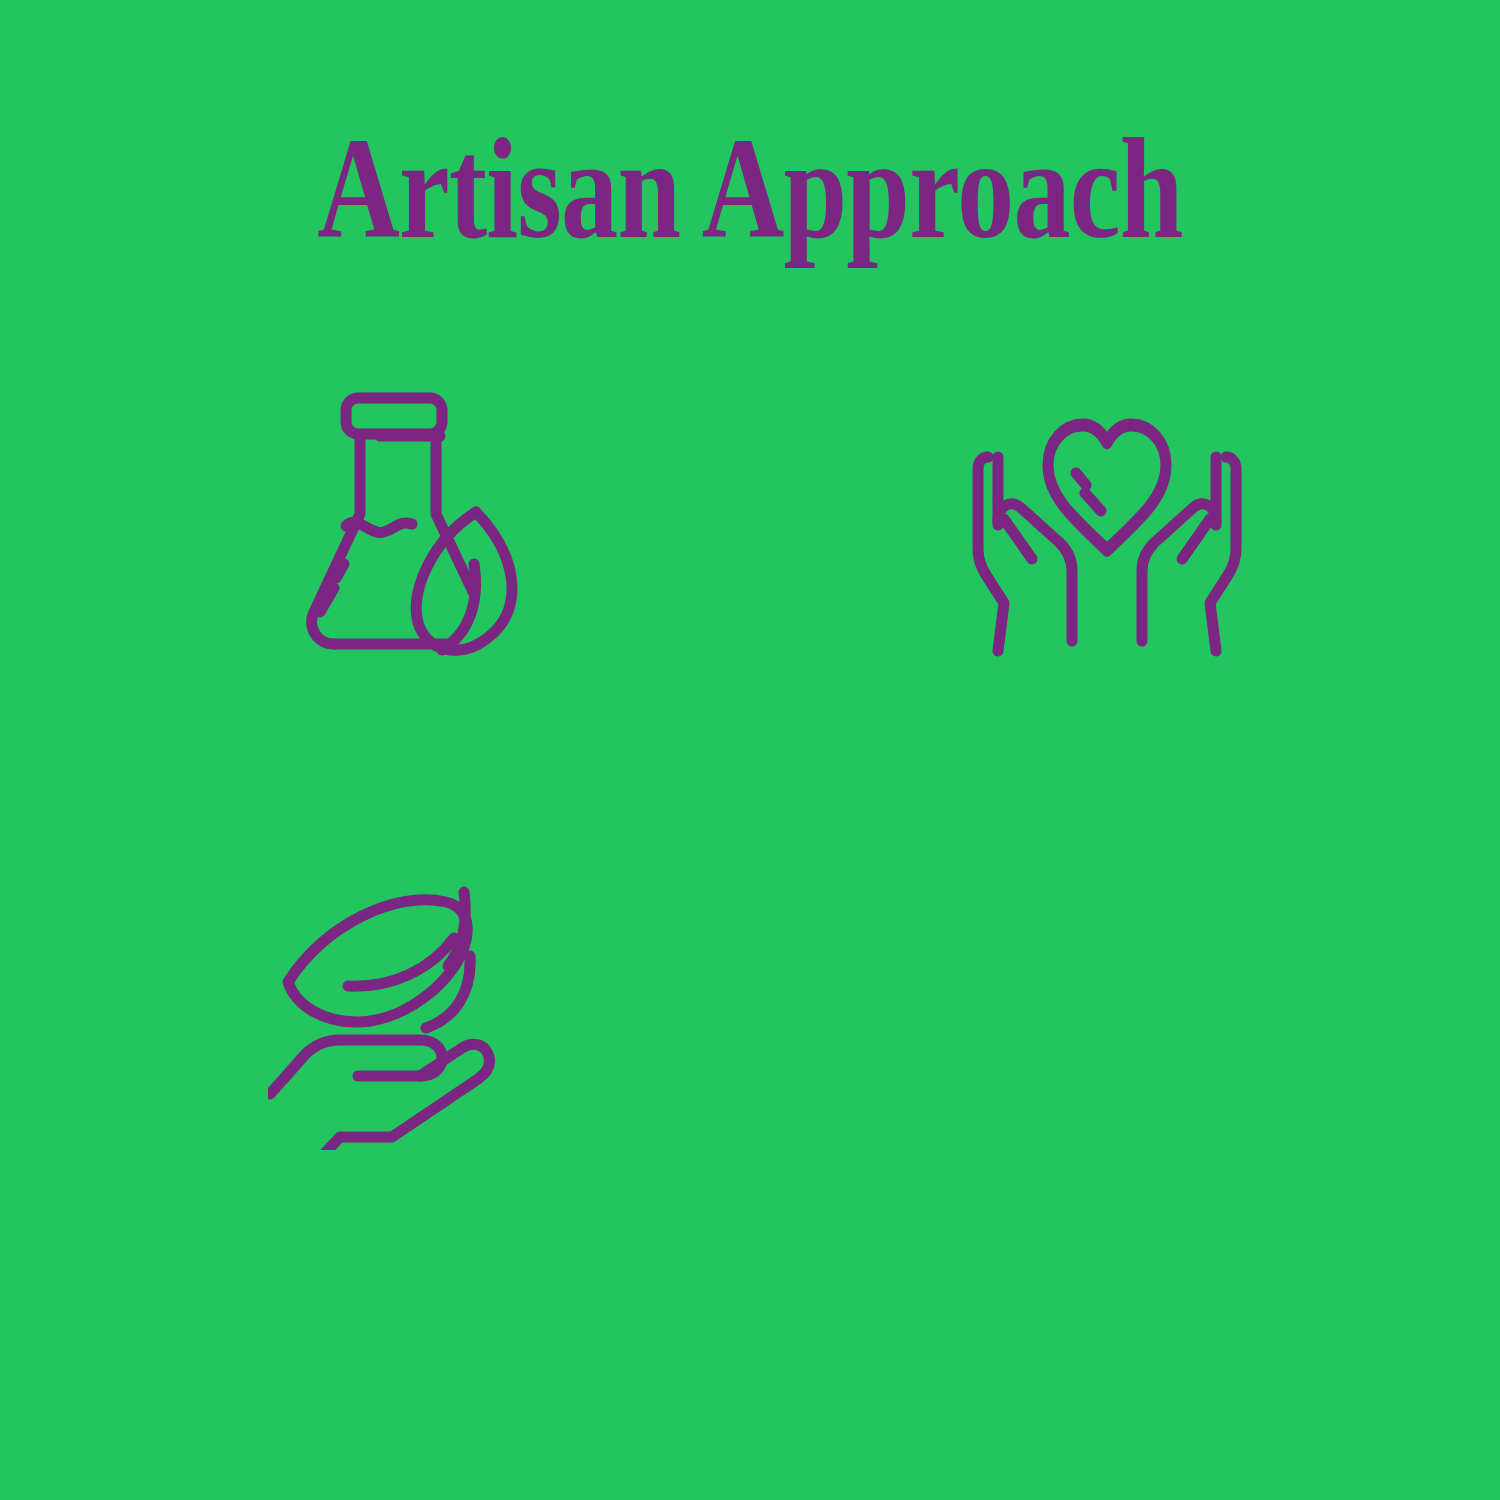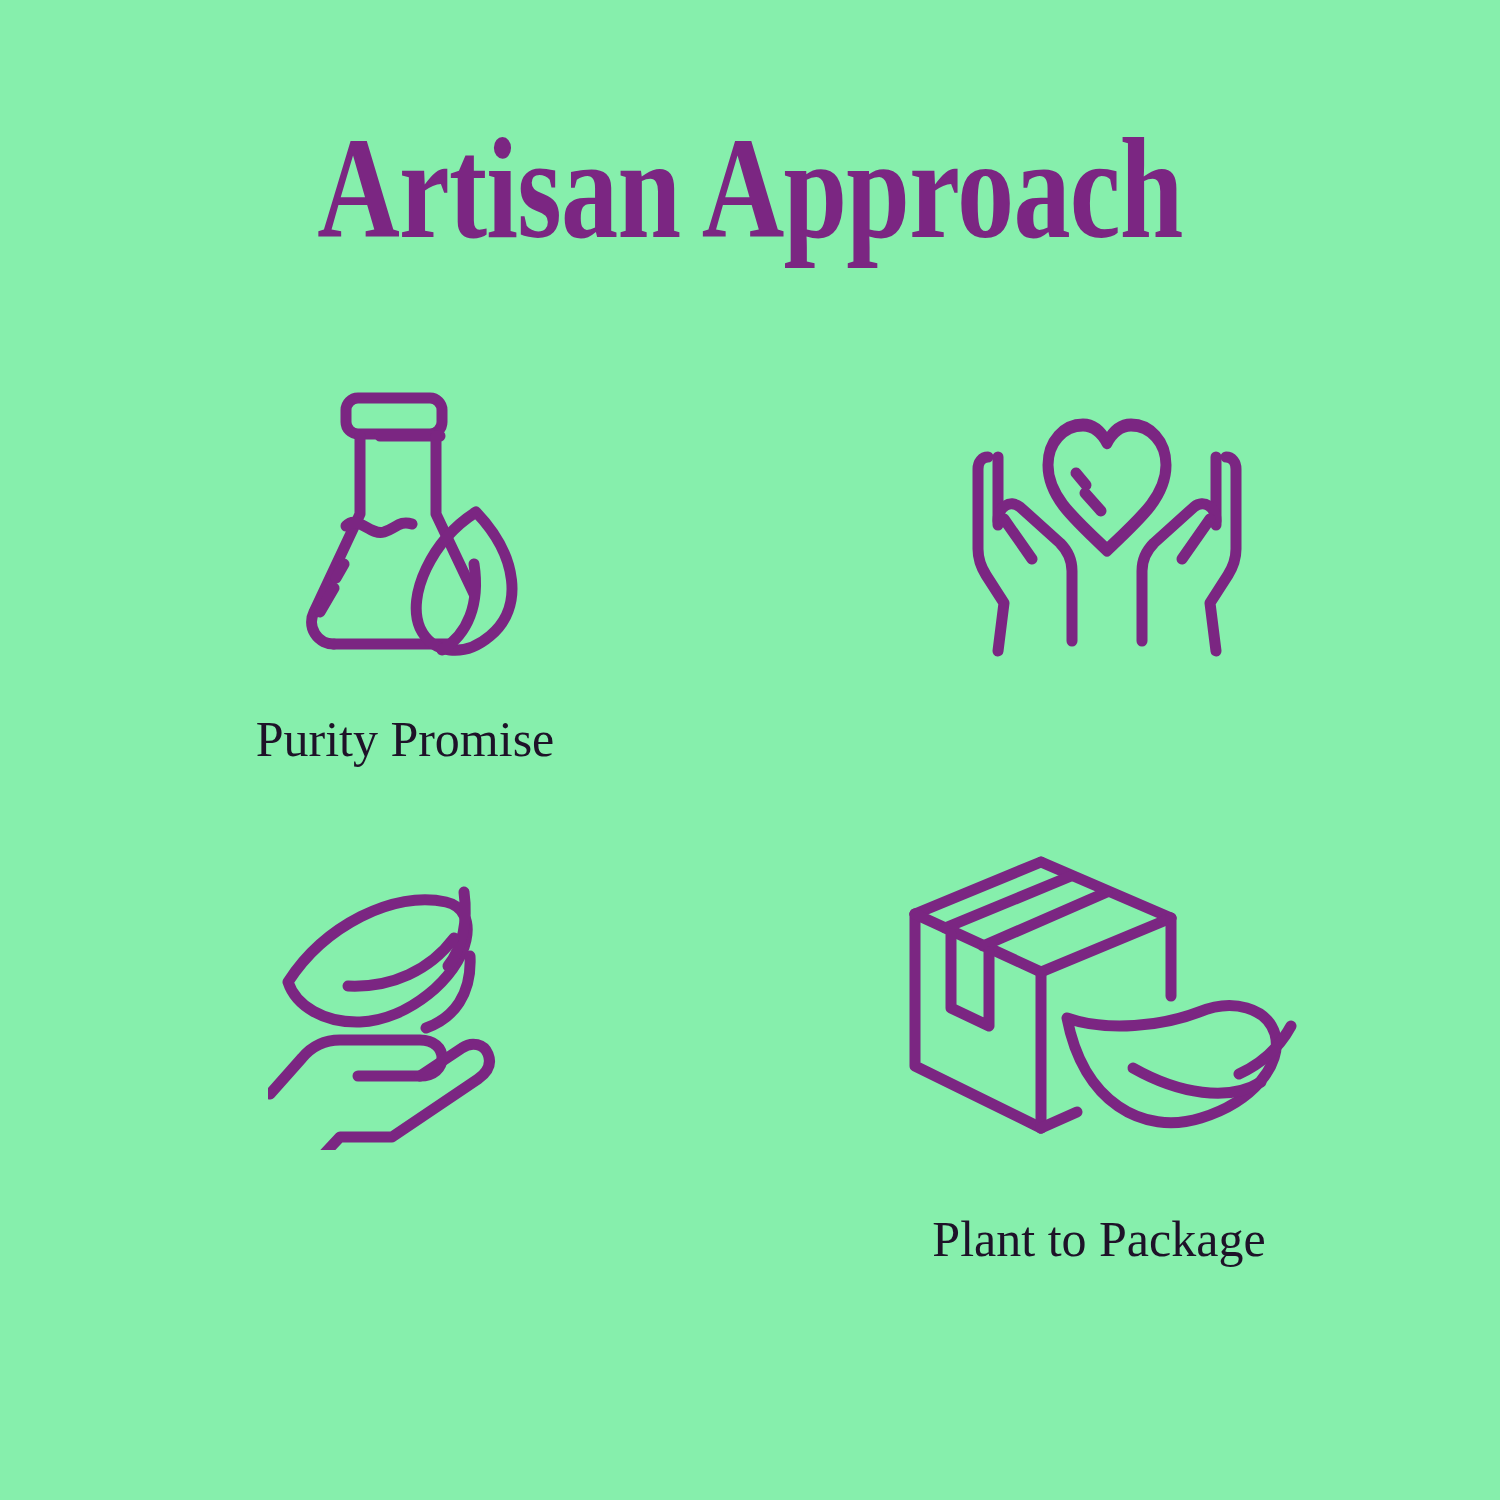--- a/index.html
+++ b/index.html
@@ -10,21 +10,21 @@
     width: 1500px;
     height: 1500px;
     background: #f7f6f5;
     font-family: "Liberation Serif", "DejaVu Serif", serif;
     overflow: hidden;
   }
   .page {
     position: relative;
     width: 1500px;
     height: 1500px;
-    background: #86efac;
+    background: #22c55e;
     box-sizing: border-box;
   }
 
   
   .title-wrap {
     position: absolute;
     top: 118px;
     left: 0;
     width: 1500px;
     text-align: center;
@@ -123,21 +123,20 @@
           <path d="M68 152 c12 -12 24 10 38 6 c12 -4 16 -12 28 -8"></path>
 
           <path d="M66 190 l-8 14"></path>
           <path d="M56 214 l-14 24"></path>
 
           <path d="M198 138 c42 44 48 96 14 124 c-26 22 -58 18 -70 -8 c-14 -32 12 -88 56 -116 z"></path>
 
           <path d="M196 190 c6 40 -6 70 -32 86"></path>
         </svg>
       </div>
-      <p class="feature-label">Purity Promise</p>
     </div>
 
     <div class="cell cell-woman">
       <div class="icon-box">
         <svg width="310" height="270" viewBox="0 0 310 270" fill="none" stroke="#7b2682" stroke-width="11" stroke-linecap="round" stroke-linejoin="round">
 
           <path d="M155 132 C120 104 96 86 96 60 C96 40 112 26 131 26 C143 26 150 33 155 41
                    C160 33 167 26 179 26 C198 26 214 40 214 60 C214 86 190 104 155 132 Z" transform="translate(0,2) scale(1,1.18)" transform-origin="155 26"></path>
 
           <path d="M124 76 l10 12"></path>
@@ -172,49 +171,15 @@
 
           <path d="M80 116 c44 2 82 -16 106 -48"></path>
 
           <path d="M2 224 L34 188 c10 -12 22 -18 38 -18 h80 c14 0 22 8 22 18 c0 10 -8 18 -22 18 h-62"></path>
 
           <path d="M152 206 l42 -28 c10 -7 22 -4 26 6 c4 10 0 18 -10 25 l-86 58 h-52 l-28 30"></path>
         </svg>
       </div>
     </div>
 
-    <div class="cell cell-plant">
-      <div class="icon-box">
-        <svg width="400" height="300" viewBox="0 0 400 300" fill="none" stroke="#7b2682" stroke-width="11" stroke-linecap="round" stroke-linejoin="round">
-
-          <path d="M14 62 v152 l126 62"></path>
-
-          <path d="M140 120 v156"></path>
-
-          <path d="M14 62 L140 10"></path>
-
-          <path d="M140 10 L270 66"></path>
-
-          <path d="M140 120 L270 66"></path>
-          <path d="M14 62 L140 120"></path>
-
-          <path d="M270 66 v78"></path>
-
-          <path d="M140 276 l36 -16"></path>
-
-          <path d="M170 24 L44 76"></path>
-          <path d="M206 40 L82 94"></path>
-
-          <path d="M50 82 v74 l38 18 v-74"></path>
-
-          <path d="M166 166 c40 14 96 8 132 -6 c34 -14 68 -4 76 22 c8 30 -22 68 -74 84
-                   c-58 18 -118 -16 -134 -100 z"></path>
-
-          <path d="M390 174 c-12 22 -30 38 -52 48"></path>
-
-          <path d="M232 216 c46 26 96 34 128 14"></path>
-        </svg>
-      </div>
-      <p class="feature-label">Plant to Package</p>
-    </div>
 
   </div>
 </div>
 
 </body></html>

